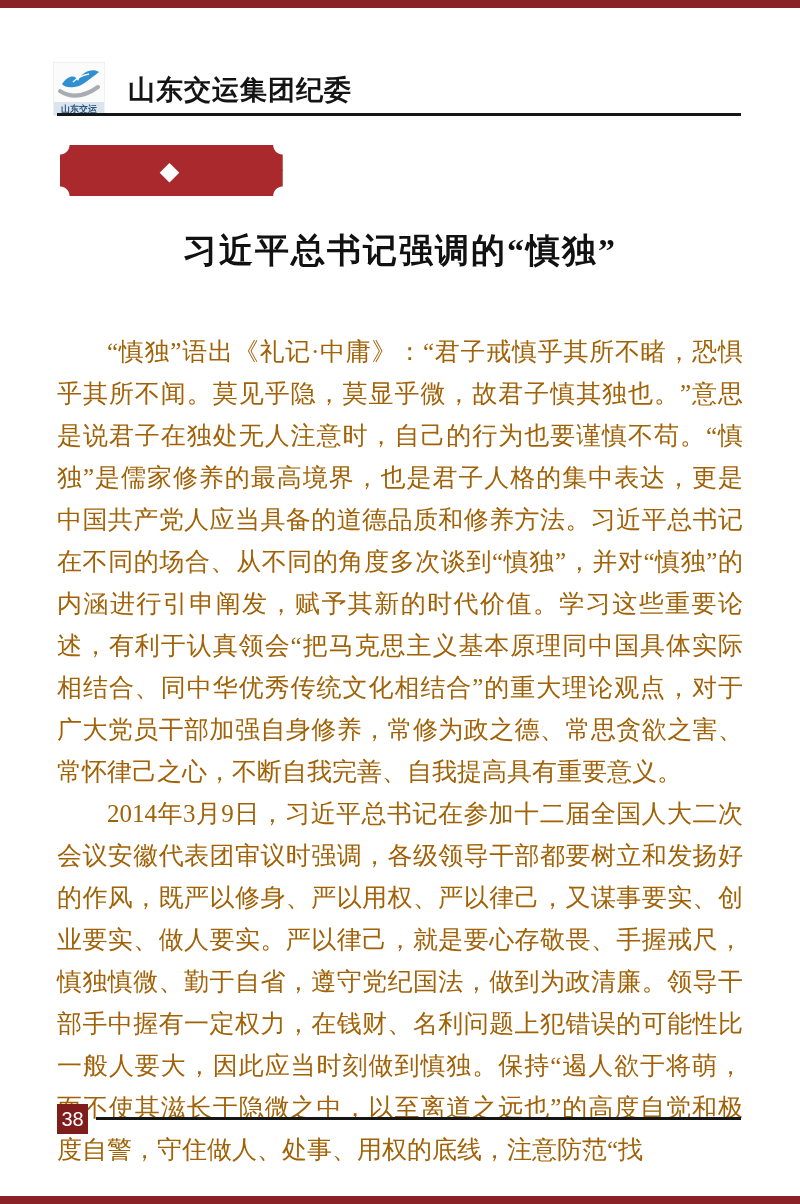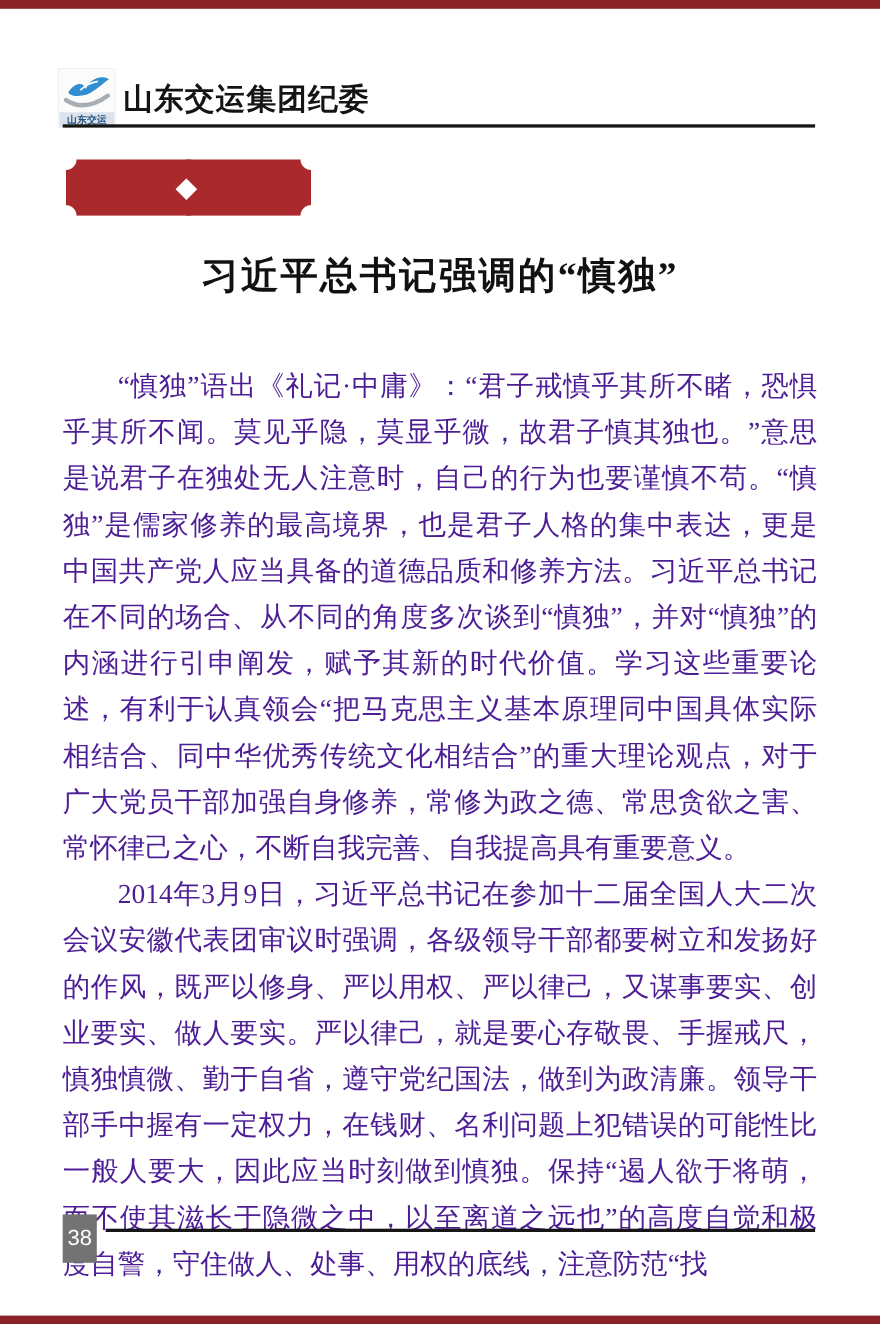--- a/index.html
+++ b/index.html
@@ -26,21 +26,21 @@
   
   .logo {
     position: absolute;
     left: 53px;
     top: 62px;
     width: 68px;
     height: 54px;
   }
   .org-name {
     position: absolute;
-    left: 112px;
+    left: 128px;
     top: 72px;
     font-family: "Liberation Sans", sans-serif;
     font-weight: 700;
     font-size: 27px;
     letter-spacing: 1px;
     color: #141414;
   }
   .header-rule {
     position: absolute;
     left: 57px;
@@ -92,37 +92,37 @@
     color: #111111;
   }
   .article-body {
     position: absolute;
     left: 57px;
     top: 331px;
     width: 686px;
     font-family: "Liberation Serif", serif;
     font-size: 25px;
     line-height: 42px;
-    color: #4c1d95;
+    color: #a16207;
     text-align: justify;
     text-justify: inter-ideograph;
   }
   .article-body p {
     text-indent: 2em;
     margin: 0;
   }
 
   
   .page-number-box {
     position: absolute;
     left: 57px;
     top: 1104px;
     width: 31px;
-    height: 44px;
-    background: #737373;
+    height: 30px;
+    background: #7f1d1d;
     color: #ffffff;
     font-family: "Liberation Sans", sans-serif;
     font-size: 20px;
     display: flex;
     align-items: center;
     justify-content: center;
   }
   .footer-rule {
     position: absolute;
     left: 96px;

